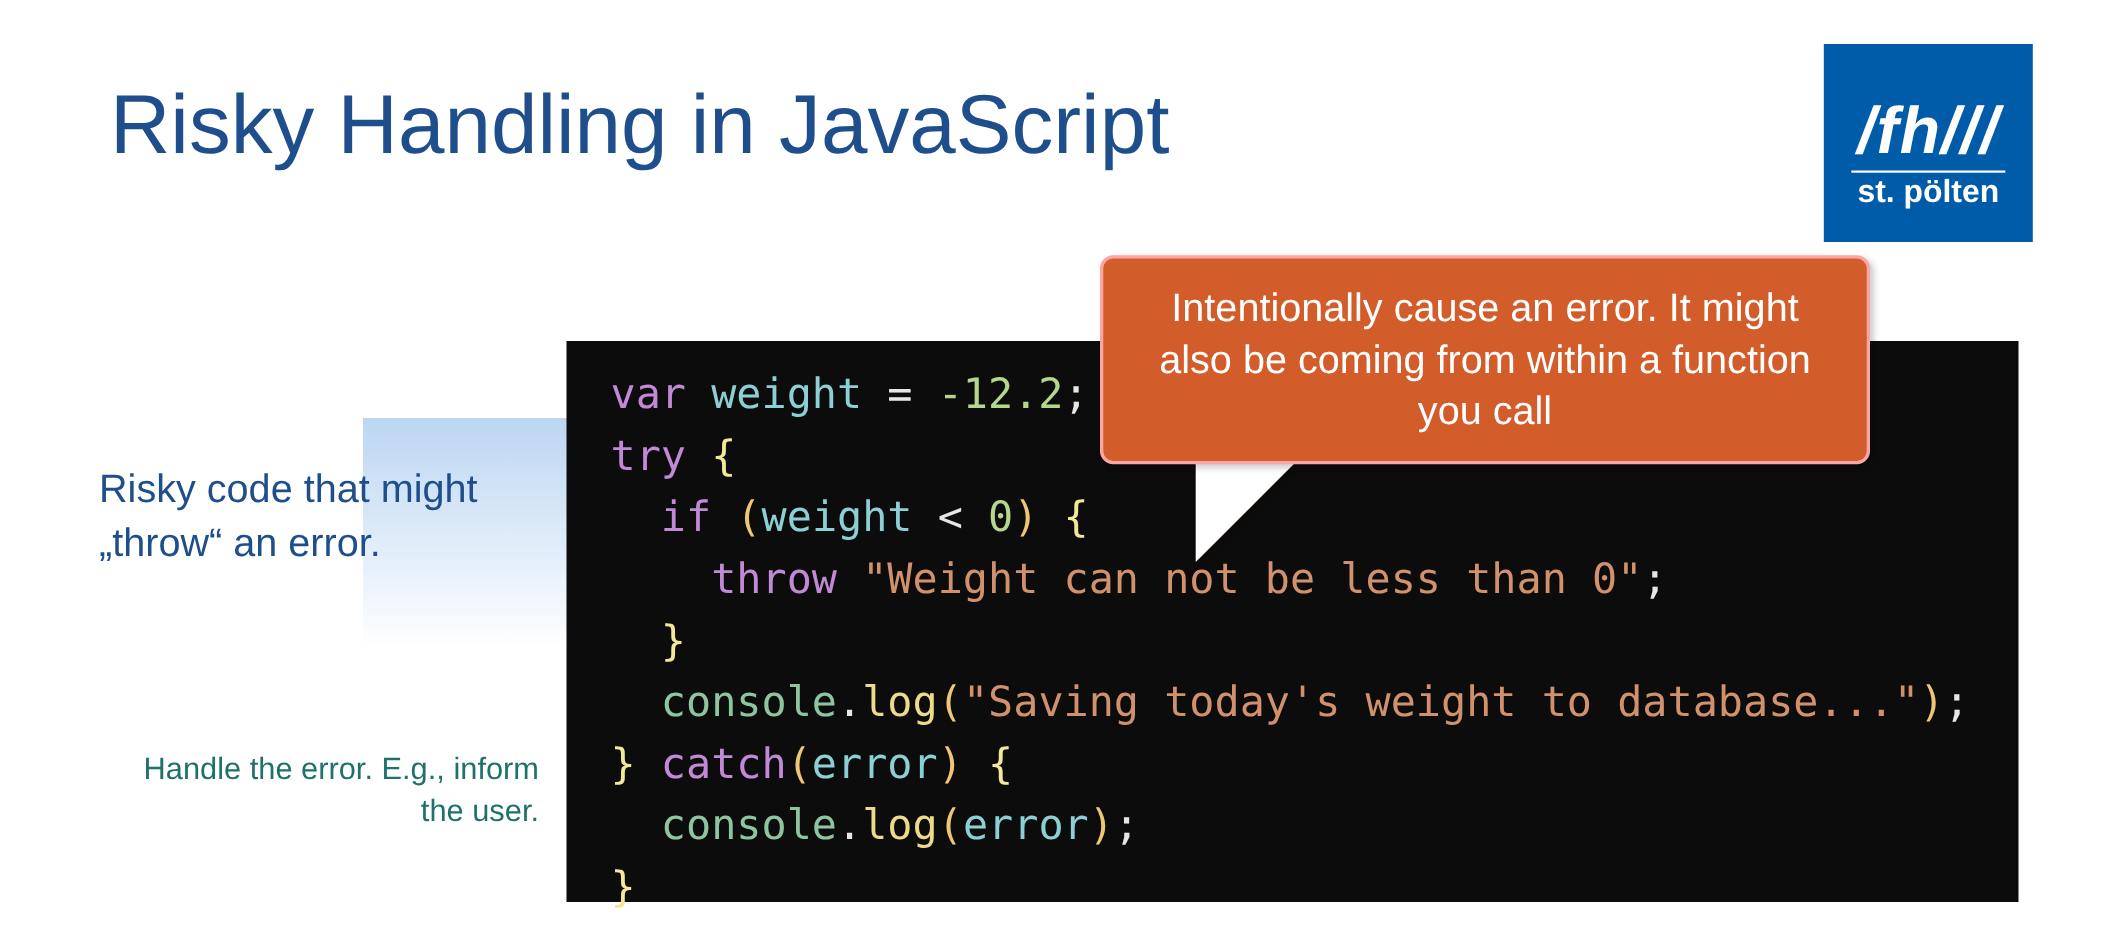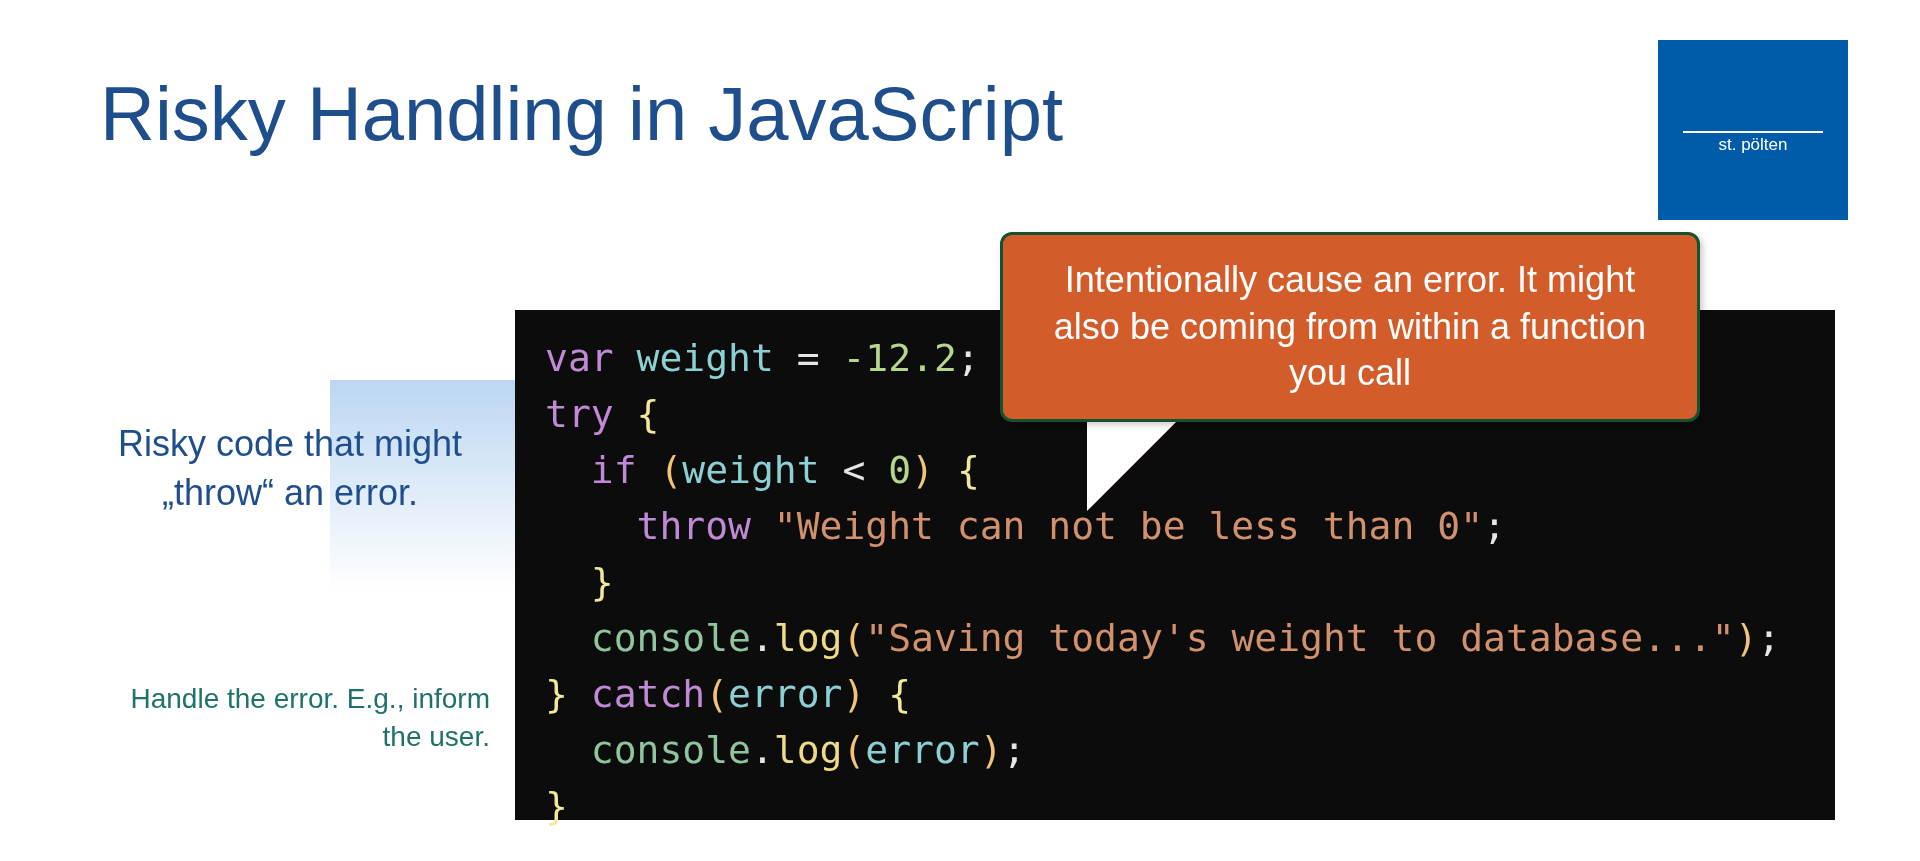--- a/index.html
+++ b/index.html
@@ -39,22 +39,22 @@
   }
   .logo .main {
     font-family: "Segoe UI", Arial, sans-serif;
     font-weight: 700;
     font-size: 60px;
     font-style: italic;
     letter-spacing: 1px;
     line-height: 1;
   }
   .logo .sub {
-    font-size: 17px;
-    font-weight: 400;
+    font-size: 29px;
+    font-weight: 700;
     margin-top: 6px;
     border-top: 2px solid #fff;
     padding-top: 2px;
     width: 140px;
     text-align: center;
   }
 
   
   .side-blue {
     position: absolute;
@@ -66,21 +66,21 @@
   }
 
   .side-label-1 {
     position: absolute;
     left: 90px;
     top: 420px;
     width: 400px;
     font-size: 36px;
     font-weight: 300;
     color: #1f4e8c;
-    text-align: center;
+    text-align: left;
     line-height: 1.35;
   }
   .side-label-2 {
     position: absolute;
     left: 90px;
     top: 680px;
     width: 400px;
     font-size: 28px;
     font-weight: 300;
     color: #1f726a;
@@ -93,21 +93,21 @@
     position: absolute;
     left: 515px;
     top: 310px;
     width: 1320px;
     height: 510px;
     background: #0c0c0c;
     color: #efefef;
     font-family: "Consolas", "Menlo", monospace;
     font-size: 38px;
     line-height: 56px;
-    padding: 20px 30px;
+    padding: 20px 40px;
     box-sizing: border-box;
     white-space: pre;
   }
   .c-key   { color: #c28ad6; }      
   .c-ctrl  { color: #c28ad6; }
   .c-ident { color: #8cd0d3; }      
   .c-num   { color: #b5d68c; }
   .c-op    { color: #e6e6e6; }
   .c-brace { color: #f2e89b; }
   .c-paren { color: #f0c674; }
@@ -118,21 +118,21 @@
   .c-semi  { color: #e6e6e6; }
 
   
   .callout {
     position: absolute;
     left: 1000px;
     top: 232px;
     width: 700px;
     height: 190px;
     background: #d35c2b;
-    border: 3px solid #14532d;
+    border: 3px solid #fca5a5;
     border-radius: 12px;
     box-sizing: border-box;
     color: #ffffff;
     font-size: 36px;
     font-weight: 300;
     text-align: center;
     display: flex;
     align-items: center;
     justify-content: center;
     padding: 10px 30px;
@@ -160,20 +160,21 @@
     z-index:-1;
   }
 
 </style>
 </head>
 <body>
 
 <div class="title">Risky Handling in JavaScript</div>
 
 <div class="logo">
+  <div class="main">/fh///</div>
   <div class="sub">st. pölten</div>
 </div>
 
 <div class="side-blue"></div>
 
 <div class="side-label-1">Risky code that might „throw“ an error.</div>
 <div class="side-label-2">Handle the error. E.g., inform the user.</div>
 
 <div class="code"><span class="c-key">var</span> <span class="c-ident">weight</span><span class="c-op"> = </span><span class="c-num">-12.2</span><span class="c-semi">;</span>
 <span class="c-ctrl">try</span> <span class="c-brace">{</span>

